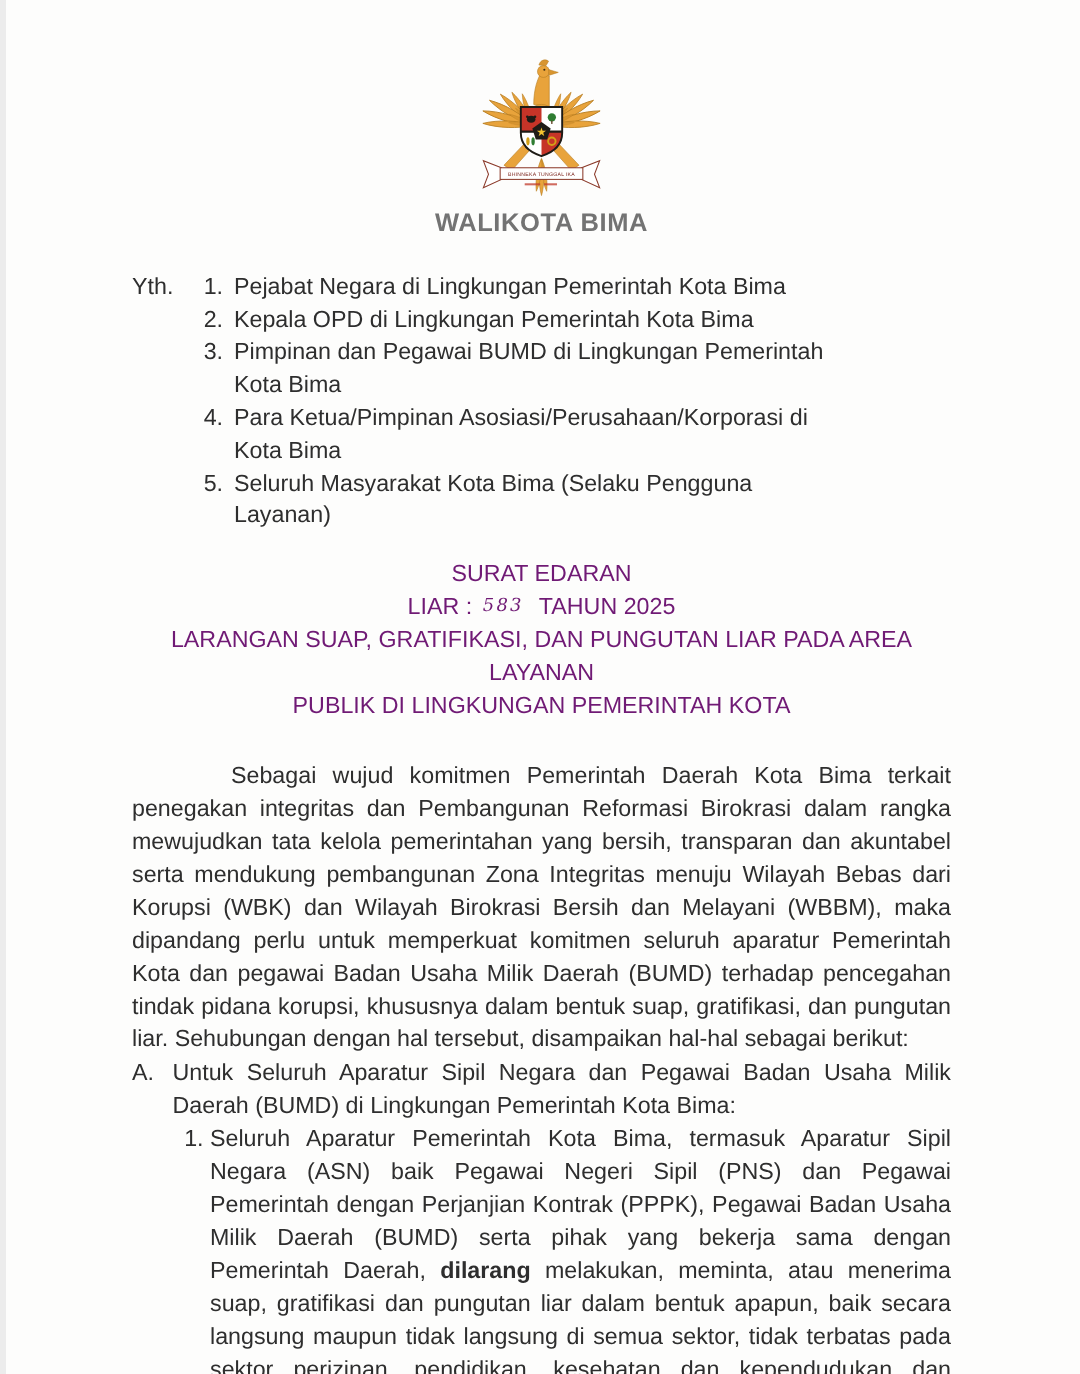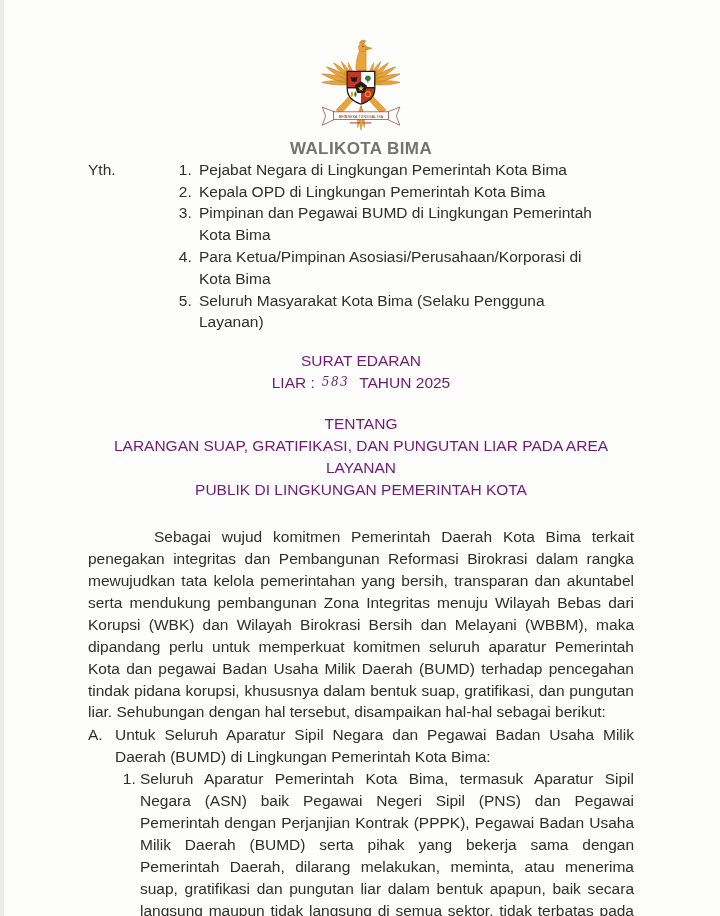--- a/index.html
+++ b/index.html
@@ -33,23 +33,23 @@
   .letterhead-title {
     text-align: center;
     font-weight: bold;
     font-size: 17px;
     letter-spacing: 0.4px;
     color: #737373;
     margin-top: 2px;
   }
   .addressee {
     display: flex;
+    margin-top: 22px;
     font-size: 15.5px;
     line-height: 21.8px;
-    gap: 43px;
   }
   .addressee .salutation {
     width: 44px;
     flex: 0 0 44px;
   }
   .addressee ol {
     list-style: decimal;
     list-style-position: outside;
     padding-left: 21px;
     max-width: 432px;
@@ -89,21 +89,21 @@
   .section-a .a-content > p { text-align: justify; }
   .section-a ol {
     list-style: decimal;
     list-style-position: outside;
     padding-left: 25px;
   }
   .section-a ol li {
     text-align: justify;
     padding-left: 0;
   }
-  .bold { font-weight: normal; }
+  .bold { font-weight: bold; }
 </style>
 </head>
 <body>
 
 <div class="page">
   <div class="scan-edge"></div>
 
   <div class="content">
 
     <div class="emblem-wrap">
@@ -209,21 +209,20 @@
         <li>Para Ketua/Pimpinan Asosiasi/Perusahaan/Korporasi di Kota Bima</li>
         <li>Seluruh Masyarakat Kota Bima (Selaku Pengguna Layanan)</li>
       </ol>
     </div>
 
     <div class="doc-heading">
       <div>SURAT EDARAN</div>
       <div class="doc-number">
         <span>LIAR :</span><span class="hand">583</span><span>TAHUN 2025</span>
       </div>
-      <div class="about-block">TENTANG</div>
       <div>LARANGAN SUAP, GRATIFIKASI, DAN PUNGUTAN LIAR PADA AREA LAYANAN</div>
       <div>PUBLIK DI LINGKUNGAN PEMERINTAH KOTA</div>
     </div>
 
     <div class="body-text">
       <p class="opening">Sebagai wujud komitmen Pemerintah Daerah Kota Bima terkait penegakan integritas dan Pembangunan Reformasi Birokrasi dalam rangka mewujudkan tata kelola pemerintahan yang bersih, transparan dan akuntabel serta mendukung pembangunan Zona Integritas menuju Wilayah Bebas dari Korupsi (WBK) dan Wilayah Birokrasi Bersih dan Melayani (WBBM), maka dipandang perlu untuk memperkuat komitmen seluruh aparatur Pemerintah Kota dan pegawai Badan Usaha Milik Daerah (BUMD) terhadap pencegahan tindak pidana korupsi, khususnya dalam bentuk suap, gratifikasi, dan pungutan liar. Sehubungan dengan hal tersebut, disampaikan hal-hal sebagai berikut:</p>
 
       <div class="section-a">
         <div class="a-label">A.</div>
         <div class="a-content">

